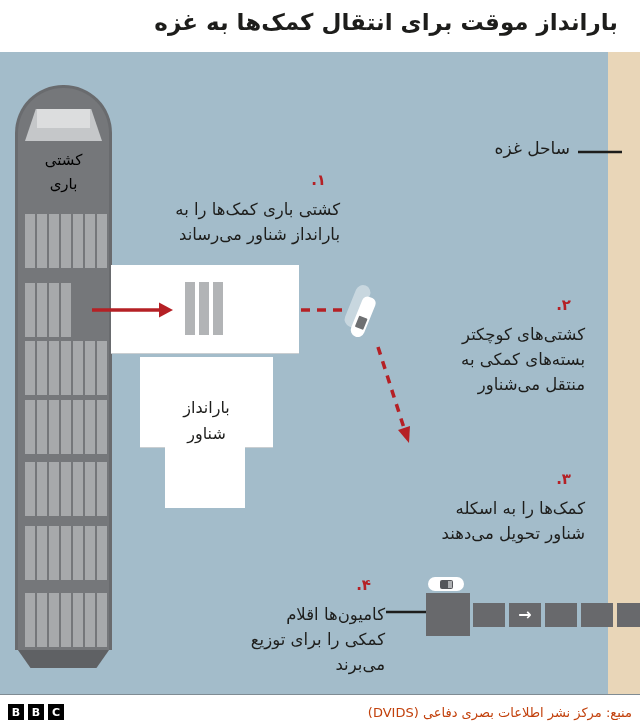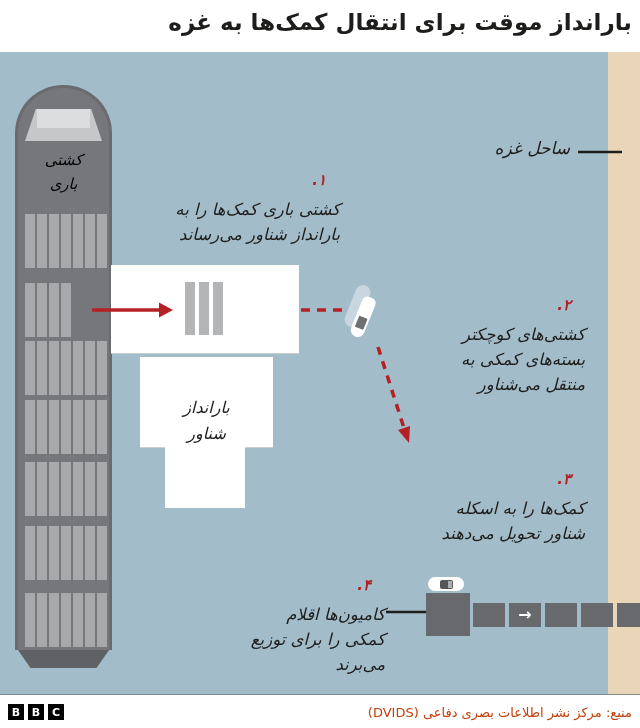--- a/index.html
+++ b/index.html
@@ -2,27 +2,27 @@
 <html lang="fa"><head>
 <meta charset="utf-8">
 <style>
   * { margin:0; padding:0; box-sizing:border-box; }
   body { background:#ffffff; font-family:"DejaVu Sans", sans-serif; }
   .stage { position:relative; width:640px; height:728px; background:#ffffff; overflow:hidden; }
 
   
   .title-bar { position:absolute; left:0; top:0; width:640px; height:52px; background:#ffffff; }
   .title-bar h1 {
-    direction:rtl; text-align:right; padding:9px 8px 0 0;
+    direction:rtl; text-align:right; padding:9px 22px 0 0;
     font-size:23px; font-weight:bold; color:#1d1d1b; letter-spacing:-0.2px;
   }
 
   
   .graphic { position:absolute; left:0; top:52px; width:640px; height:643px;
-             background:#a3bcca; overflow:hidden; border-bottom:1px solid #7f8b93;font-style:italic; }
+             background:#a3bcca; overflow:hidden; border-bottom:1px solid #7f8b93; }
   .coast { position:absolute; right:0; top:0; width:32px; height:100%; background:#e9d6b8; }
 
   .coast-label { position:absolute; right:70px; top:86px; direction:rtl;
                  font-size:17px; color:#1d1d1b; white-space:nowrap; }
 
   
   .ship { position:absolute; left:15px; top:33px; width:97px; height:565px;
           background:#75777a; border:3px solid #696b6e; border-bottom:none;
           border-radius:48px 48px 0 0; }
   .ship-stern { position:absolute; left:15px; top:598px; width:97px; height:18px;

